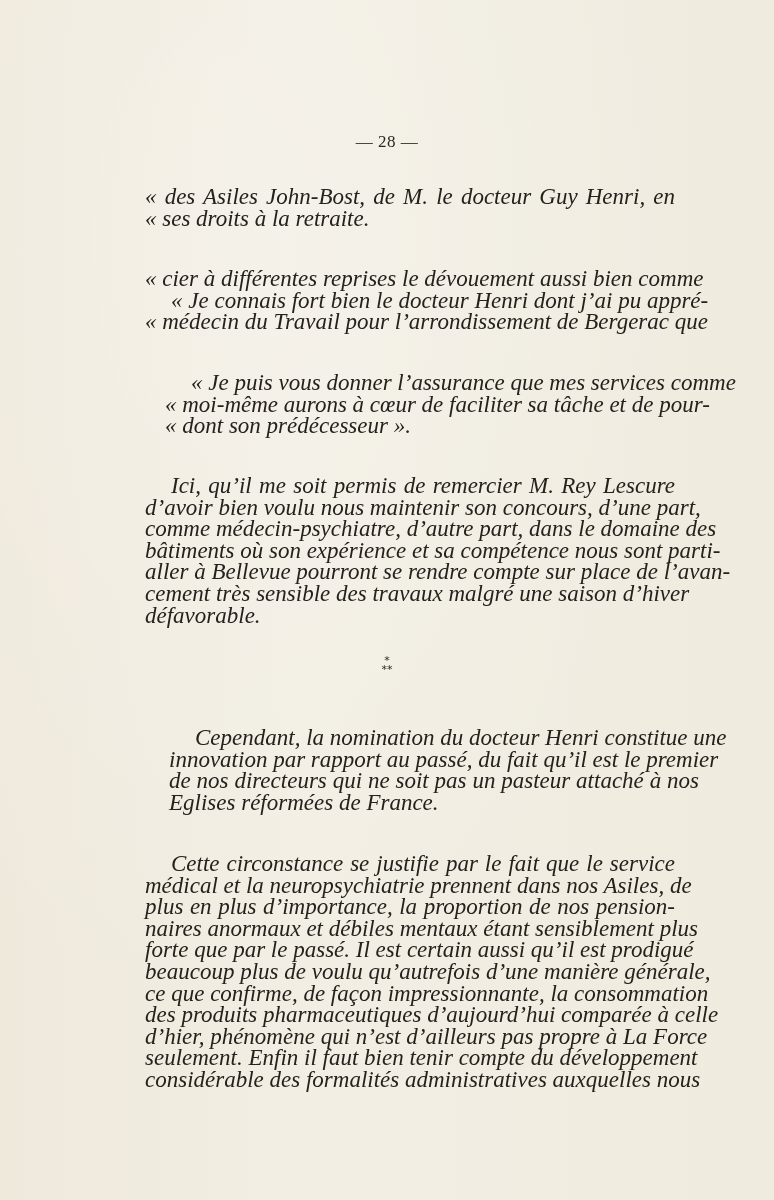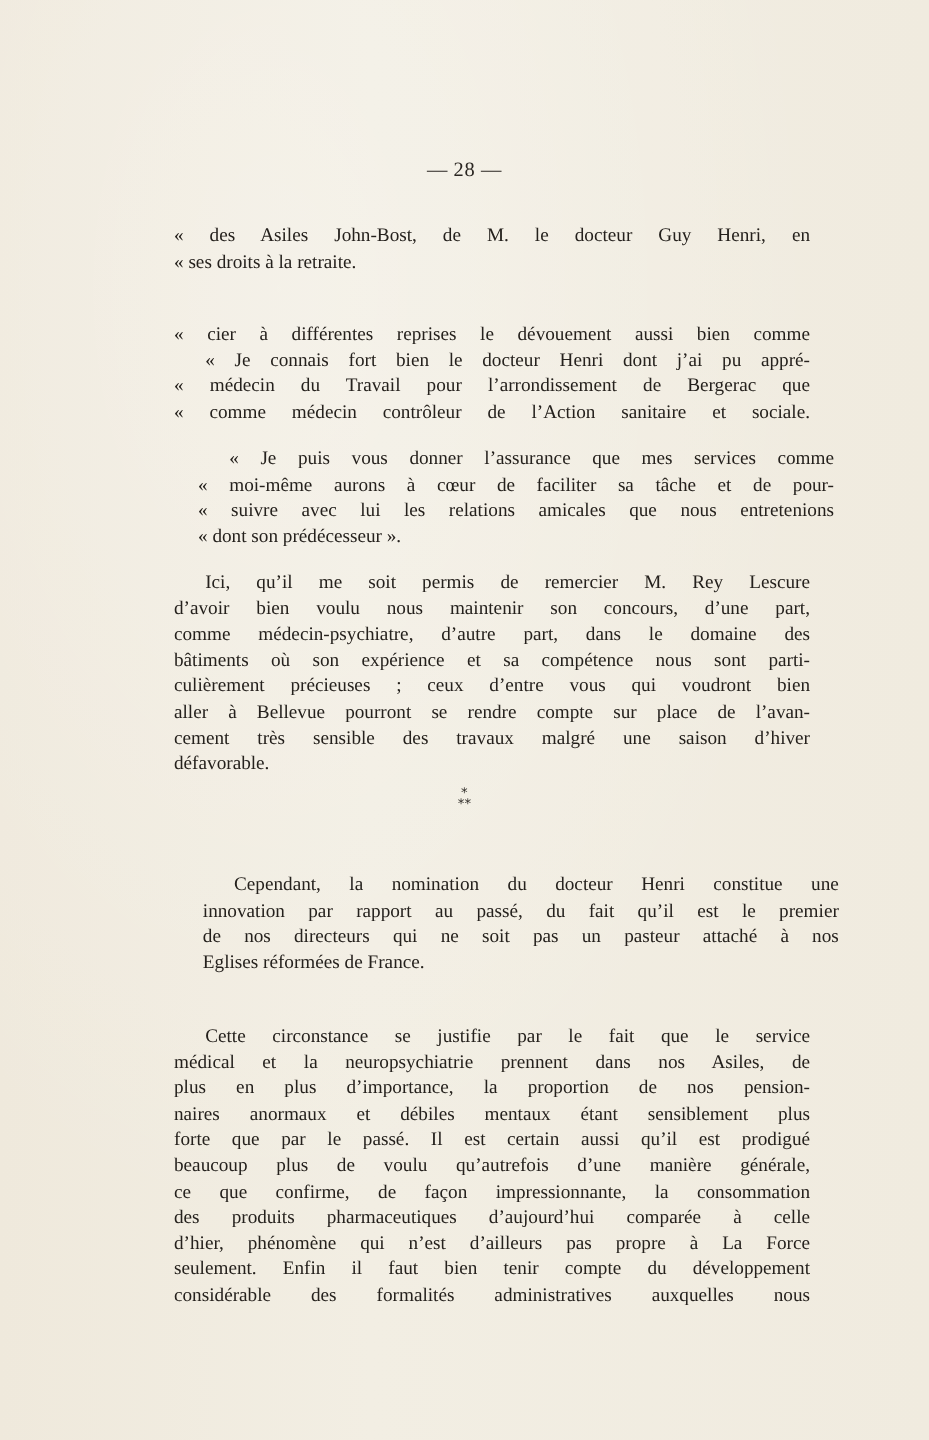--- a/index.html
+++ b/index.html
@@ -31,25 +31,26 @@
       font-family: "Liberation Serif", "DejaVu Serif", serif;
       font-size: 17px;
       color: #2a2622;
       letter-spacing: 0.5px;
     }
     .text-block {
       position: absolute;
       left: 145px;
       width: 530px;
       font-family: "Liberation Serif", "DejaVu Serif", serif;
-      font-size: 16px;
+      font-size: 23px;
       line-height: 21.6px;
       color: #25211d;
       text-align: justify;
       text-align-last: justify;
+      font-style: italic;
     }
     .text-block .line {
       display: block;
       white-space: nowrap;
       text-align: justify;
       text-align-last: justify;
     }
     .text-block .line.last {
       text-align-last: left;
     }
@@ -83,36 +84,33 @@
 
   <div class="text-block p1">
     <span class="line">« des Asiles John-Bost, de M. le docteur Guy Henri, en</span>
     <span class="line last">« ses droits à la retraite.</span>
   </div>
 
   <div class="text-block p2">
     <span class="line">« cier à différentes reprises le dévouement aussi bien comme</span>
     <span class="line indent">« Je connais fort bien le docteur Henri dont j’ai pu appré-</span>
     <span class="line">« médecin du Travail pour l’arrondissement de Bergerac que</span>
-    <span class="line">« comme médecin contrôleur de l’Action sanitaire et sociale.</span>
   </div>
 
   <div class="text-block p3">
     <span class="line indent">« Je puis vous donner l’assurance que mes services comme</span>
     <span class="line">« moi-même aurons à cœur de faciliter sa tâche et de pour-</span>
-    <span class="line">« suivre avec lui les relations amicales que nous entretenions</span>
     <span class="line last">« dont son prédécesseur ».</span>
   </div>
 
   <div class="text-block p4">
     <span class="line indent">Ici, qu’il me soit permis de remercier M. Rey Lescure</span>
     <span class="line">d’avoir bien voulu nous maintenir son concours, d’une part,</span>
     <span class="line">comme médecin-psychiatre, d’autre part, dans le domaine des</span>
     <span class="line">bâtiments où son expérience et sa compétence nous sont parti-</span>
-    <span class="line">culièrement précieuses ; ceux d’entre vous qui voudront bien</span>
     <span class="line">aller à Bellevue pourront se rendre compte sur place de l’avan-</span>
     <span class="line">cement très sensible des travaux malgré une saison d’hiver</span>
     <span class="line last">défavorable.</span>
   </div>
 
   <div class="asterism">
     <div>*</div>
     <div>**</div>
   </div>
 

